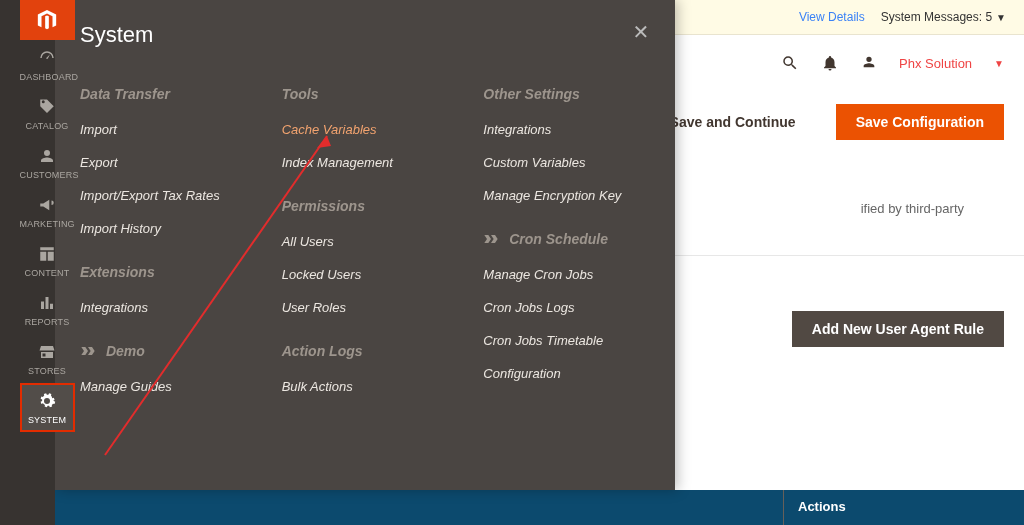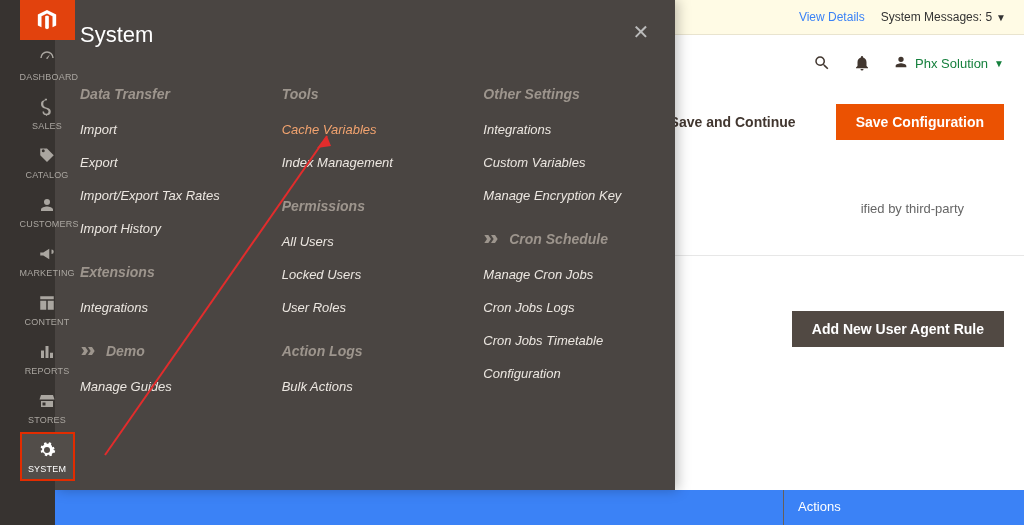--- a/index.html
+++ b/index.html
@@ -134,21 +134,21 @@
   .topbar {
     height: 56px;
     display: flex;
     align-items: center;
     justify-content: flex-end;
     padding-right: 20px;
     gap: 22px;
   }
   .topbar .ico { width:18px; height:18px; cursor:pointer; }
   .topbar .ico svg { width:18px; height:18px; fill:#41362f; }
-  .acct { display:flex; align-items:center; gap:6px; font-size:13px; color:#15803d; cursor:pointer;justify-content:space-between;}
+  .acct { display:flex; align-items:center; gap:22px; font-size:13px; color:#ef4444; cursor:pointer;justify-content:space-between;}
   .acct .avatar-ico svg { width:16px; height:16px; fill:#41362f; }
   .acct .dd { font-size:10px; }
 
   .page-actions {
     height: 62px;
     display: flex;
     align-items: center;
     justify-content: flex-end;
     gap: 20px;
     padding-right: 20px;
@@ -181,21 +181,21 @@
   }
 
   .rule-row {
     display:flex; justify-content:flex-end; align-items:center;
     padding: 55px 20px 0 0;
   }
 
   .grid-head {
     position:absolute; left:0; right:0; bottom:0;
     height:35px; display:flex;
-    background:#3b82f6; color:#fff; font-size:13px; font-weight:400;
+    background:#0c4a6e; color:#fff; font-size:13px; font-weight:700;
   }
   .grid-head .gcol { flex:1; padding:9px 14px; border-right:1px solid #665f59;}
   .grid-head .gcol:last-child { flex:0 0 240px; border-right:none; }
 </style>
 </head>
 <body>
 
 <div class="main">
 
   <div class="msgbar">
@@ -320,26 +320,20 @@
       </svg>
   </div>
   <div class="rail-item">
     <span class="ico"><svg viewBox="0 0 24 24">
           <path d="M12 3a9 9 0 00-9 9h2a7 7 0 1114 0h2a9 9 0 00-9-9zm-1 9l5-5-3 6h-2z"></path>
         </svg></span>
     <span>DASHBOARD</span>
   </div>
   <div class="rail-item">
     <span class="ico"><svg viewBox="0 0 24 24">
-          <path d="M12 1v2a5 5 0 00-5 5c0 3 2 4 5 5s5 2 5 5a5 5 0 01-5 5v2h-1v-2a5 5 0 01-5-5h2a3 3 0 003 3 3 3 0 003-3c0-2-2-3-5-4s-5-2-5-6a5 5 0 015-5V1z"></path>
-        </svg></span>
-    <span>SALES</span>
-  </div>
-  <div class="rail-item">
-    <span class="ico"><svg viewBox="0 0 24 24">
           <path d="M21 11l-9-9H3v9l9 9 9-9zM7 7a2 2 0 110-4 2 2 0 010 4z"></path>
         </svg></span>
     <span>CATALOG</span>
   </div>
   <div class="rail-item">
     <span class="ico"><svg viewBox="0 0 24 24">
           <path d="M12 12a4 4 0 10-4-4 4 4 0 004 4zm0 2c-3 0-8 1.5-8 4v2h16v-2c0-2.5-5-4-8-4z"></path>
         </svg></span>
     <span>CUSTOMERS</span>
   </div>

